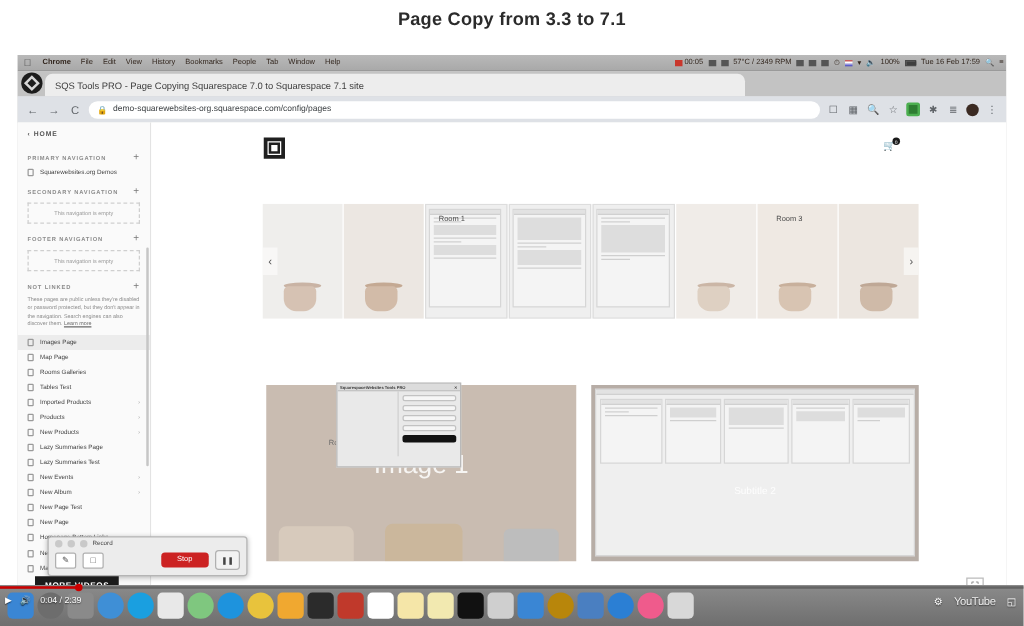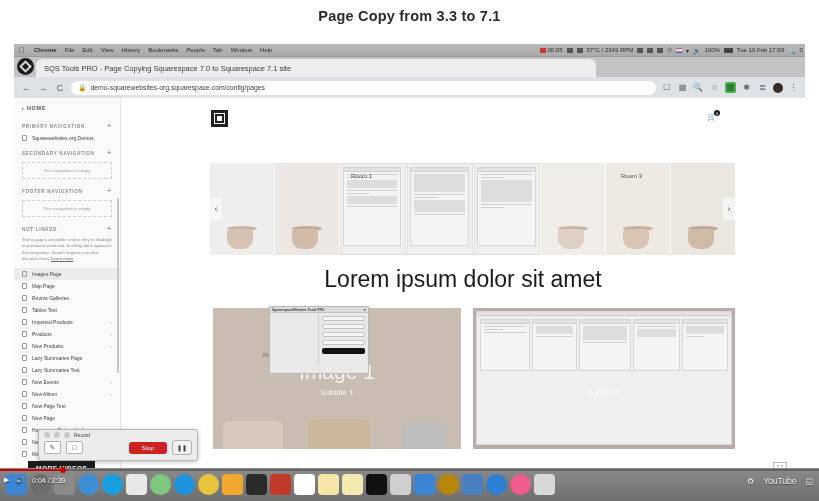--- a/index.html
+++ b/index.html
@@ -567,26 +567,24 @@
           <div class="pot">
             <div class="rim" style="background:#bfa896"></div>
               <div class="body" style="background:#cfbaa8"></div>
           </div>
           <div class="arrow-r">›</div>
         </div>
       </div>
       <div class="roomlabel" style="left:230px;top:75px">Room 1</div>
       <div class="roomlabel" style="left:500px;top:75px">Room 3</div>
 
-      <h1 id="heading">Lorem ipsum dolor sit amet</h1>
 
       <div class="imgblock" id="img1">
         <div class="roomlabel" style="left:50px;top:44px;color:#6a6a6a">Room 2</div>
         <div class="title">Image 1</div>
-        <div class="sub">Subtitle 1</div>
         <div style="position:absolute;left:10px;bottom:0;width:60px;height:28px;background:#d7cabc;border-radius:6px 6px 0 0"></div>
         <div style="position:absolute;left:95px;bottom:0;width:62px;height:30px;background:#cbb79c;border-radius:6px 6px 0 0"></div>
         <div style="position:absolute;left:190px;bottom:0;width:44px;height:26px;background:#bdbdbd;border-radius:5px 5px 0 0"></div>
       </div>
 
       <div class="imgblock" id="img2">
         <div class="mini" style="left:3px;top:3px;width:256px;height:134px;background:#efefef">
           <div class="bar"></div>
           <div style="display:flex;gap:2px;padding:3px">
             <div class="mini" style="position:relative;width:50px;height:52px">

